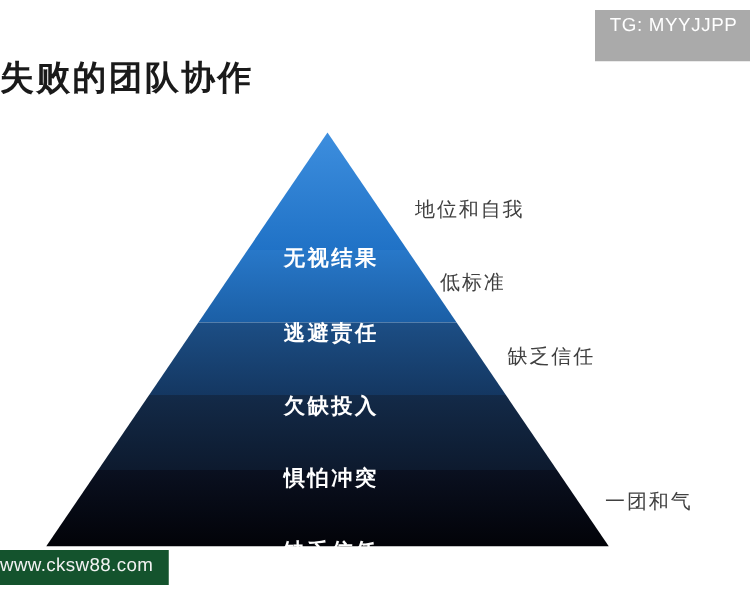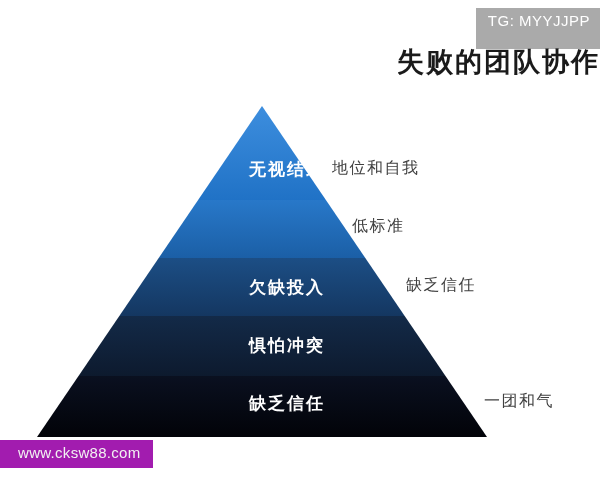--- a/index.html
+++ b/index.html
@@ -26,21 +26,21 @@
     padding:4px 10px 18px 12px;
     font-family:"Liberation Sans", sans-serif;
     line-height:1.25;
     white-space:nowrap;
   }
 
   
   #title {
     position:absolute;
     left:0; right:0; top:44px;
-    text-align:right;
+    text-align:left;
     font-size:27px;
     font-weight:bold;
     color:#1a1a1a;
     letter-spacing:2px;
     font-family:"DejaVu Sans", sans-serif;
   }
 
   
   #pyramid-wrap {
     position:absolute;
@@ -50,22 +50,23 @@
   #pyramid-svg { display:block; }
 
   
   .level-label {
     position:absolute;
     color:#ffffff;
     font-size:17px;
     font-weight:bold;
     letter-spacing:2px;
     white-space:nowrap;
-    text-align:right;
+    text-align:center;
     font-family:"DejaVu Sans", sans-serif;
+    margin-top:37px;
   }
   .level-label.l0 { left:205px; width:120px; top:158px; }
   .level-label.l1 { left:205px; width:120px; top:218px; }
   .level-label.l2 { left:205px; width:120px; top:276px; }
   .level-label.l3 { left:205px; width:120px; top:334px; }
   .level-label.l4 { left:205px; width:120px; top:392px; }
 
   
   .side-label {
     position:absolute;
@@ -78,24 +79,24 @@
   .side-label.s0 { left:332px; top:158px; }
   .side-label.s1 { left:352px; top:216px; }
   .side-label.s2 { left:406px; top:275px; }
   .side-label.s3 { left:434px; top:333px; }
   .side-label.s4 { left:484px; top:391px; }
 
   
   #watermark {
     position:absolute;
     left:0; bottom:12px;
-    background:#a21caf;
+    background:#14532d;
     color:#f2f2f2;
     font-size:15px;
-    padding:4px 12px 5px 18px;
+    padding:4px 12px 5px 0;
     font-family:"Liberation Sans", sans-serif;
     letter-spacing:0.3px;
     line-height:1.25;
     white-space:nowrap;
   }
 </style>
 </head>
 <body>
 
 <div id="root">
@@ -131,20 +132,21 @@
 
       <polygon fill="url(#g0)" points="262,106 325.9,200 198.1,200"></polygon>
       <polygon fill="url(#g1)" points="198.1,200 325.9,200 365.3,258 158.7,258"></polygon>
       <polygon fill="url(#g2)" points="158.7,258 365.3,258 404.7,316 119.3,316"></polygon>
       <polygon fill="url(#g3)" points="119.3,316 404.7,316 445.5,376 78.5,376"></polygon>
       <polygon fill="url(#g4)" points="78.5,376 445.5,376 487,437 37,437"></polygon>
     </svg>
   </div>
 
   <div class="level-label l0">无视结果</div>
+  <div class="level-label l1">逃避责任</div>
   <div class="level-label l3">惧怕冲突</div>
   <div class="level-label l2">欠缺投入</div>
   <div class="level-label l4">缺乏信任</div>
 
   <div class="side-label s0">地位和自我</div>
   <div class="side-label s1">低标准</div>
   <div class="side-label s2">缺乏信任</div>
   <div class="side-label s4">一团和气</div>
 
   <div id="watermark">www.cksw88.com</div>

